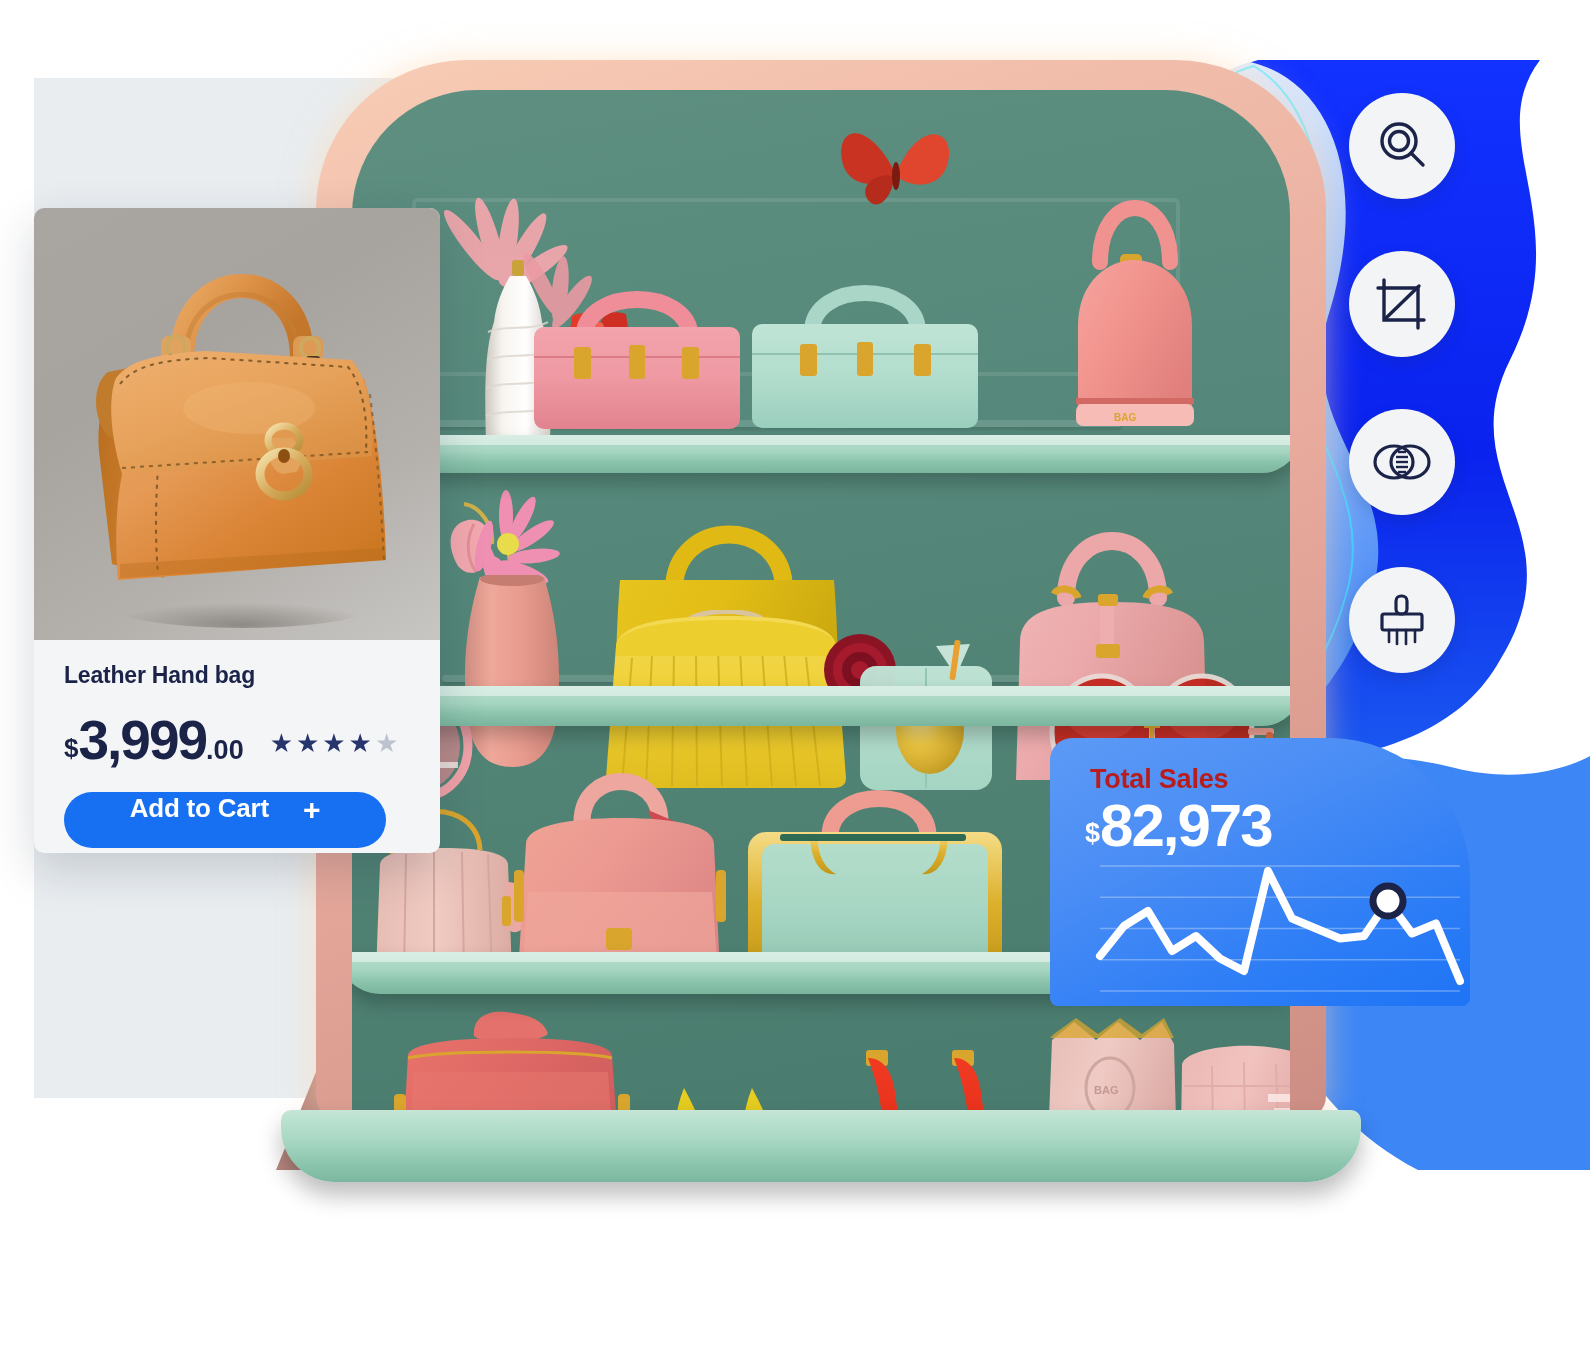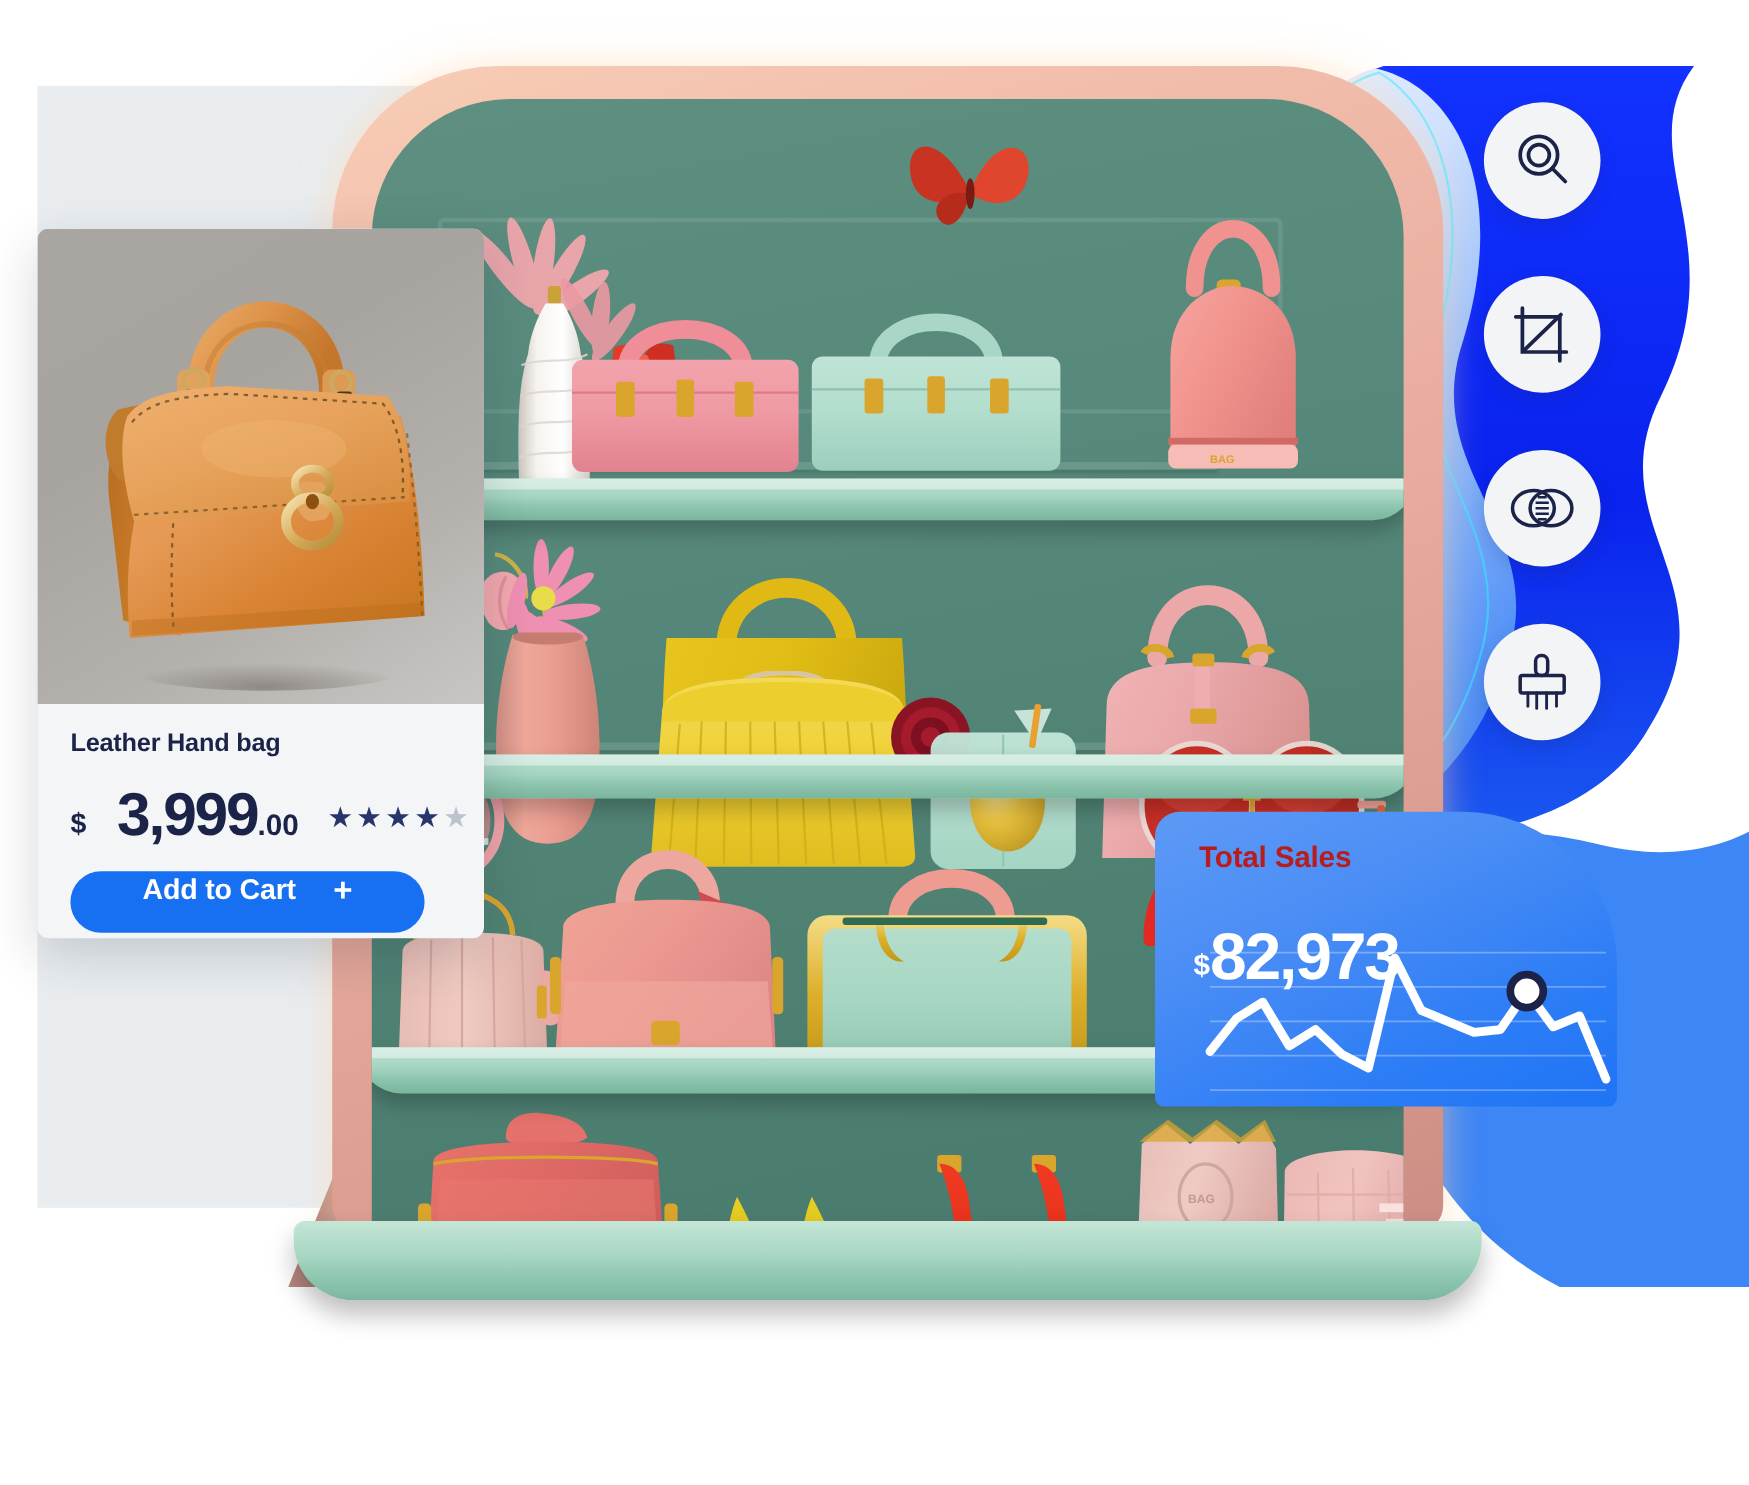--- a/index.html
+++ b/index.html
@@ -33,21 +33,21 @@
     position: absolute;
     left: 34px; top: 78px;
     width: 560px; height: 1020px;
     background: #e9edf0;
     z-index: 2;
   }
 
   
   .cabinet-wrap {
     position: absolute;
-    left: 262px; top: 60px;
+    left: 276px; top: 60px;
     width: 1060px; height: 1110px;
     z-index: 4;
   }
   
   .cabinet-side {
     position: absolute;
     left: 0px; top: 620px;
     width: 200px; height: 490px;
     background: linear-gradient(135deg, #e2afa4 0%, #bb8a82 60%, #b0827b 100%);
     clip-path: polygon(100% 0%, 100% 100%, 0% 100%);
@@ -132,21 +132,21 @@
   }
   .product-info { padding: 22px 30px 0 30px; }
   .product-title {
     font-size: 23px; font-weight: bold;
     color: #1b2348; letter-spacing: -0.2px;
     margin: 0 0 6px 0;
   }
   .price-row { display:flex; align-items:flex-end; gap: 26px; }
   .price { display:flex; align-items:baseline; color:#1b2348; }
   .price .cur { font-size: 26px; font-weight: bold; transform: translateY(-2px); }
-  .price .main { font-size: 55px; font-weight: bold; letter-spacing:-2px; line-height:1;margin-left:28px; }
+  .price .main { font-size: 55px; font-weight: bold; letter-spacing:-2px; line-height:1; }
   .price .cents { font-size: 27px; font-weight: bold; margin-top: 40px; }
   .stars { display:flex; gap:3px; padding-bottom:12px; }
   .star { font-size: 26px; line-height:1; color:#26356b; }
   .star.empty { color:#bcc3cf; }
   .cart-btn {
     margin: 24px 30px 0 30px;
     height: 56px; width: 322px;
     background: #1770f2;
     border: none; border-radius: 999px;
     color: #ffffff; font-size: 26px; font-weight: bold;
@@ -186,21 +186,21 @@
   .sales-label {
     position:absolute; left:40px; top:26px;
     font-size: 27px; font-weight: bold; color:#b91c1c;
     letter-spacing:-0.2px;
   }
   .sales-amount {
     position:absolute; left:35px; top:58px;
     display:flex; align-items:baseline; color:#ffffff;
   }
   .sales-amount .cur { font-size:27px; font-weight:bold; transform:translateY(-4px); }
-  .sales-amount .val { font-size: 60px; font-weight: bold; letter-spacing:-2px; line-height:1;margin-top:44px; }
+  .sales-amount .val { font-size: 60px; font-weight: bold; letter-spacing:-2px; line-height:1; }
   .sales-chart { position:absolute; left:0; top:118px; }
 </style>
 </head>
 <body>
 
 <div id="stage">
 
   <svg class="blue-blob" viewBox="0 0 410 720" preserveAspectRatio="none">
     <defs>
       <linearGradient id="bg1" x1="0" y1="0" x2="0.35" y2="1">

